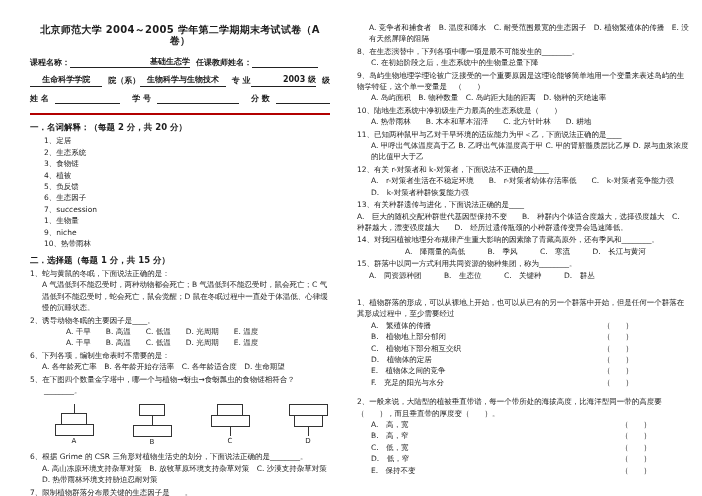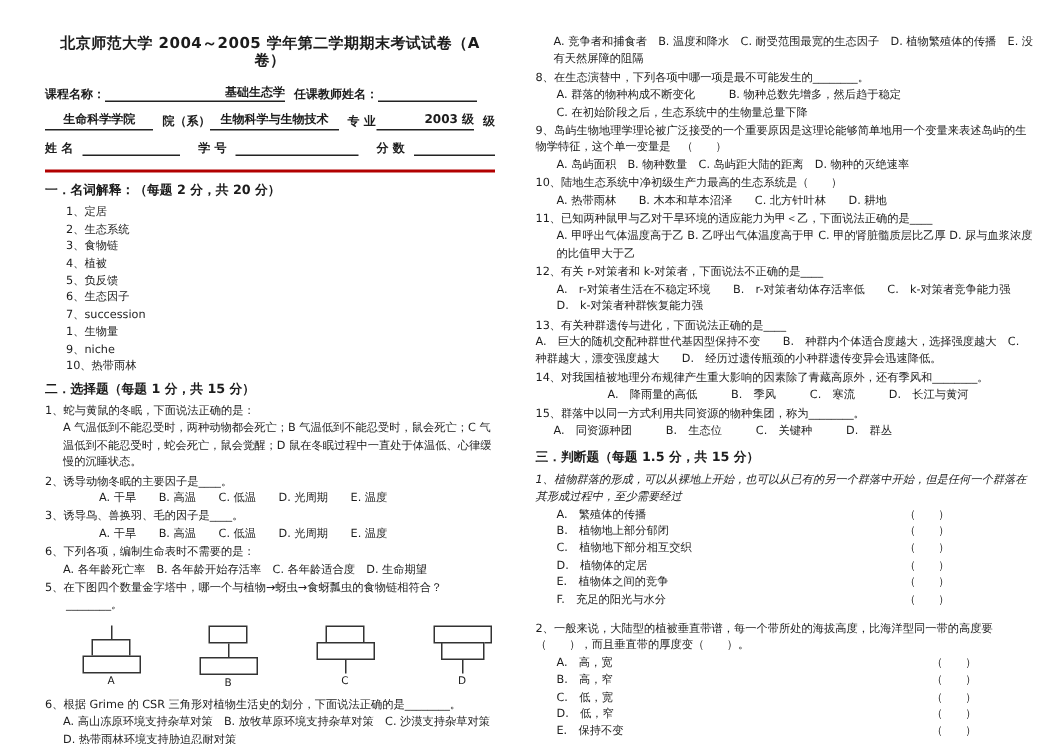--- a/index.html
+++ b/index.html
@@ -36,21 +36,21 @@
   .pbox.small{width:24px;}
   .pbox.mid{width:27px;}
   .pbox.large{width:37px;}
   .plabel{font-size:7px;line-height:9px;margin-top:1px;}
 
   .jrow{display:flex;padding-left:14px;}
   .jrow .jparen{margin-left:auto;}
   .jg1 .jparen{padding-right:56px;}
   .jg2 .jparen{padding-right:38px;}
   .mt8{margin-top:8px;}
-  .mt4{margin-top:2px;font-style:italic;}
+  .mt4{margin-top:16px;}
 </style>
 </head>
 <body>
 
 <div class="page">
 
   <div class="col col-left">
 
     <div class="title">北京师范大学 2004～2005 学年第二学期期末考试试卷（A 卷）</div>
 
@@ -107,21 +107,20 @@
     </div>
 
     <div class="sec sec2">二．选择题（每题 1 分，共 15 分）</div>
 
     <div class="q">1、蛇与黄鼠的冬眠，下面说法正确的是：</div>
     <div class="ind12">A 气温低到不能忍受时，两种动物都会死亡；B 气温低到不能忍受时，鼠会死亡；C 气温低到不能忍受时，蛇会死亡，鼠会觉醒；D 鼠在冬眠过程中一直处于体温低、心律缓慢的沉睡状态。</div>
 
     <div class="q">2、诱导动物冬眠的主要因子是____。</div>
     <div class="ind36">A. 干旱　　B. 高温　　C. 低温　　D. 光周期　　E. 温度</div>
 
-    <div class="q">3、诱导鸟、兽换羽、毛的因子是____。</div>
     <div class="ind36">A. 干旱　　B. 高温　　C. 低温　　D. 光周期　　E. 温度</div>
 
     <div class="q">6、下列各项，编制生命表时不需要的是：</div>
     <div class="ind12">A. 各年龄死亡率　B. 各年龄开始存活率　C. 各年龄适合度　D. 生命期望</div>
 
     <div class="q">5、在下图四个数量金字塔中，哪一个与植物→蚜虫→食蚜瓢虫的食物链相符合？</div>
     <div class="blankline">________。</div>
 
     <div class="pyrrow">
       <div class="pyr">
@@ -154,21 +153,20 @@
     <div class="ind12">A. 高山冻原环境支持杂草对策　B. 放牧草原环境支持杂草对策　C. 沙漠支持杂草对策　D. 热带雨林环境支持胁迫忍耐对策</div>
 
     <div class="q">7、限制植物群落分布最关键的生态因子是____。</div>
   </div>
 
   <div class="col col-right">
 
     <div class="ind12">A. 竞争者和捕食者　B. 温度和降水　C. 耐受范围最宽的生态因子　D. 植物繁殖体的传播　E. 没有天然屏障的阻隔</div>
 
     <div class="q">8、在生态演替中，下列各项中哪一项是最不可能发生的________。</div>
-    <div class="ind14">A. 群落的物种构成不断变化　　　B. 物种总数先增多，然后趋于稳定</div>
     <div class="ind14">C. 在初始阶段之后，生态系统中的生物量总量下降</div>
 
     <div class="q">9、岛屿生物地理学理论被广泛接受的一个重要原因是这理论能够简单地用一个变量来表述岛屿的生物学特征，这个单一变量是　（　　）</div>
     <div class="ind14">A. 岛屿面积　B. 物种数量　C. 岛屿距大陆的距离　D. 物种的灭绝速率</div>
 
     <div class="q">10、陆地生态系统中净初级生产力最高的生态系统是（　　）</div>
     <div class="ind14">A. 热带雨林　　B. 木本和草本沼泽　　C. 北方针叶林　　D. 耕地</div>
 
     <div class="q">11、已知两种鼠甲与乙对干旱环境的适应能力为甲＜乙，下面说法正确的是____</div>
     <div class="ind14">A. 甲呼出气体温度高于乙 B. 乙呼出气体温度高于甲 C. 甲的肾脏髓质层比乙厚 D. 尿与血浆浓度的比值甲大于乙</div>
@@ -178,21 +176,20 @@
 
     <div class="q">13、有关种群遗传与进化，下面说法正确的是____</div>
     <div>A.　巨大的随机交配种群世代基因型保持不变　　B.　种群内个体适合度越大，选择强度越大　C.　种群越大，漂变强度越大　　D.　经历过遗传瓶颈的小种群遗传变异会迅速降低。</div>
 
     <div class="q">14、对我国植被地理分布规律产生重大影响的因素除了青藏高原外，还有季风和________。</div>
     <div class="ind48">A.　降雨量的高低　　　B.　季风　　　C.　寒流　　　D.　长江与黄河</div>
 
     <div class="q">15、群落中以同一方式利用共同资源的物种集团，称为________。</div>
     <div class="ind12">A.　同资源种团　　　B.　生态位　　　C.　关键种　　　D.　群丛</div>
 
-    <div class="sec mt8">三．判断题（每题 1.5 分，共 15 分）</div>
 
     <div class="q mt4">1、植物群落的形成，可以从裸地上开始，也可以从已有的另一个群落中开始，但是任何一个群落在其形成过程中，至少需要经过</div>
     <div class="jg1">
       <div class="jrow">
         <span class="jtext">A.　繁殖体的传播</span>
         <span class="jparen">（　　）</span>
       </div>
       <div class="jrow">
         <span class="jtext">B.　植物地上部分郁闭</span>
         <span class="jparen">（　　）</span>

